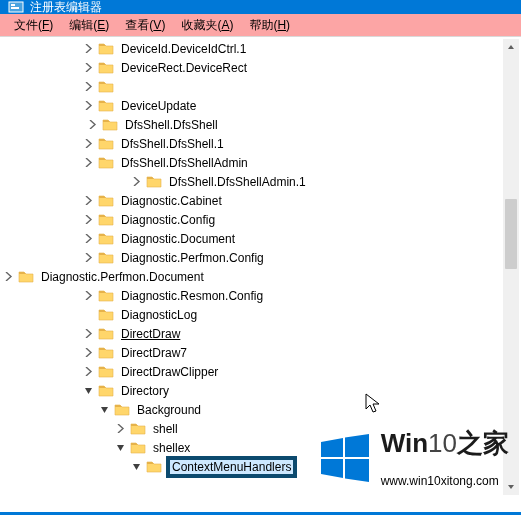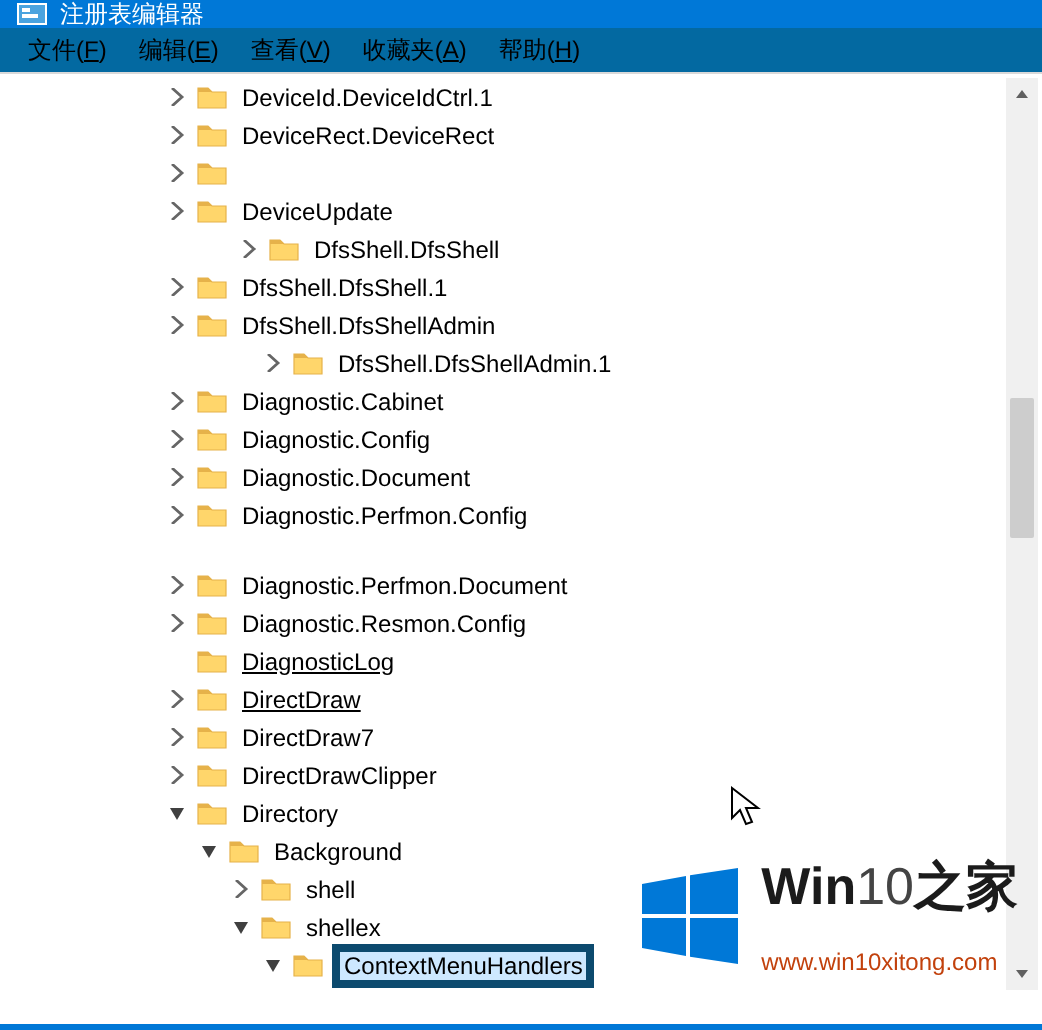--- a/index.html
+++ b/index.html
@@ -1,40 +1,40 @@
 <!DOCTYPE html>
 <html><head>
 <meta charset="utf-8">
 <style>
 html,body{margin:0;padding:0;font-family:"Microsoft YaHei",Tahoma,Arial,sans-serif;font-size:12px;background:#fff;color:#000}
 .window{width:521px;height:515px;position:relative;overflow:hidden;background:#fff}
 .titlebar{height:14px;background:#0078d7;color:#fff;display:flex;align-items:center;padding-left:8px}
 .titlebar .icon{width:16px;height:16px;margin-right:6px;display:flex;align-items:center;justify-content:center}
 .titlebar .title{font-size:12px}
-.menubar{height:22px;background:#0369a1;border-bottom:1px solid #d9d9d9;display:flex;align-items:center;padding-left:6px}
+.menubar{height:22px;background:#fca5a5;border-bottom:1px solid #d9d9d9;display:flex;align-items:center;padding-left:6px}
 .menubar .menu-item{padding:2px 8px;cursor:default}
 .menubar .ul{text-decoration:underline}
 .client{position:relative;height:463px}
 .tree{position:absolute;left:0;top:0;right:0;bottom:0;overflow:hidden;padding-top:2px}
 .node{display:flex;align-items:center;height:19px;white-space:nowrap}
 .exp{width:16px;height:16px;display:flex;align-items:center;justify-content:center;flex:0 0 auto}
 .folder{width:16px;height:16px;margin:0 4px 0 2px;flex:0 0 auto}
 .label{padding:1px 3px}
 .sel .label{background:#cde8ff;border:4px solid #0c4a6e;padding:0 2px}
 .scrollbar{position:absolute;right:2px;top:2px;width:16px;height:456px;background:#f0f0f0}
 .scroll-up,.scroll-down{width:16px;height:16px;display:flex;align-items:center;justify-content:center;color:#606060}
 .scroll-down{position:absolute;bottom:0}
 .scroll-thumb{position:absolute;left:2px;width:12px;background:#cdcdcd;border-radius:1px}
 .cursor{position:absolute;pointer-events:none}
 .watermark{position:absolute;right:12px;bottom:12px;display:flex;align-items:center}
 .watermark .wm-logo{margin-right:10px}
 .watermark .wm-text{display:flex;flex-direction:column;align-items:flex-start;color:#1b1b1b}
 .watermark .wm-main{font-size:26px;font-weight:600;line-height:1}
 .watermark .wm-main .thin{font-weight:300;color:#444}
-.watermark .wm-sub{font-size:12px;color:#c2410c;margin-top:18px}
+.watermark .wm-sub{font-size:12px;color:#000000;margin-top:18px}
 .border-bottom{position:absolute;left:0;right:0;bottom:0;height:3px;background:#0078d7}
 </style>
 </head>
 <body>
 <div class="window">
 
 <div class="titlebar">
   <span class="icon">
     <svg width="16" height="16" viewBox="0 0 16 16">
           <rect x="1" y="3" width="14" height="10" fill="#4aa3df" stroke="#fff" stroke-width="1"></rect>
@@ -95,21 +95,21 @@
             <svg width="9" height="9" viewBox="0 0 9 9">
               <path d="M2 0 L7 4.5 L2 9" fill="none" stroke="#666" stroke-width="1.4"></path>
             </svg>
           </span>
           <span class="folder"><svg width="16" height="16" viewBox="0 0 16 16">
               <path d="M1 3 L6 3 L8 5 L15 5 L15 13 L1 13 Z" fill="#ffd66b" stroke="#e6b24a" stroke-width="0.6"></path>
               <path d="M1 3 L6 3 L8 5 L1 5 Z" fill="#e6b24a"></path>
             </svg></span>
           <span class="label">DeviceUpdate</span>
         </div>
-        <div class="node" style="padding-left: 116px;">
+        <div class="node" style="padding-left: 84px;">
           <span class="exp">
             <svg width="9" height="9" viewBox="0 0 9 9">
               <path d="M2 0 L7 4.5 L2 9" fill="none" stroke="#666" stroke-width="1.4"></path>
             </svg>
           </span>
           <span class="folder"><svg width="16" height="16" viewBox="0 0 16 16">
               <path d="M1 3 L6 3 L8 5 L15 5 L15 13 L1 13 Z" fill="#ffd66b" stroke="#e6b24a" stroke-width="0.6"></path>
               <path d="M1 3 L6 3 L8 5 L1 5 Z" fill="#e6b24a"></path>
             </svg></span>
           <span class="label">DfsShell.DfsShell</span>
@@ -191,21 +191,21 @@
             <svg width="9" height="9" viewBox="0 0 9 9">
               <path d="M2 0 L7 4.5 L2 9" fill="none" stroke="#666" stroke-width="1.4"></path>
             </svg>
           </span>
           <span class="folder"><svg width="16" height="16" viewBox="0 0 16 16">
               <path d="M1 3 L6 3 L8 5 L15 5 L15 13 L1 13 Z" fill="#ffd66b" stroke="#e6b24a" stroke-width="0.6"></path>
               <path d="M1 3 L6 3 L8 5 L1 5 Z" fill="#e6b24a"></path>
             </svg></span>
           <span class="label">Diagnostic.Perfmon.Config</span>
         </div>
-        <div class="node" style="padding-left: 80px; margin-top: 16px;">
+        <div class="node" style="">
           <span class="exp">
             <svg width="9" height="9" viewBox="0 0 9 9">
               <path d="M2 0 L7 4.5 L2 9" fill="none" stroke="#666" stroke-width="1.4"></path>
             </svg>
           </span>
           <span class="folder"><svg width="16" height="16" viewBox="0 0 16 16">
               <path d="M1 3 L6 3 L8 5 L15 5 L15 13 L1 13 Z" fill="#ffd66b" stroke="#e6b24a" stroke-width="0.6"></path>
               <path d="M1 3 L6 3 L8 5 L1 5 Z" fill="#e6b24a"></path>
             </svg></span>
           <span class="label">Diagnostic.Perfmon.Document</span>
@@ -215,21 +215,21 @@
             <svg width="9" height="9" viewBox="0 0 9 9">
               <path d="M2 0 L7 4.5 L2 9" fill="none" stroke="#666" stroke-width="1.4"></path>
             </svg>
           </span>
           <span class="folder"><svg width="16" height="16" viewBox="0 0 16 16">
               <path d="M1 3 L6 3 L8 5 L15 5 L15 13 L1 13 Z" fill="#ffd66b" stroke="#e6b24a" stroke-width="0.6"></path>
               <path d="M1 3 L6 3 L8 5 L1 5 Z" fill="#e6b24a"></path>
             </svg></span>
           <span class="label">Diagnostic.Resmon.Config</span>
         </div>
-        <div class="node" style="padding-left: 80px; text-decoration: underline;">
+        <div class="node" style="padding-left: 80px;">
           <span class="exp"></span>
           <span class="folder"><svg width="16" height="16" viewBox="0 0 16 16">
               <path d="M1 3 L6 3 L8 5 L15 5 L15 13 L1 13 Z" fill="#ffd66b" stroke="#e6b24a" stroke-width="0.6"></path>
               <path d="M1 3 L6 3 L8 5 L1 5 Z" fill="#e6b24a"></path>
             </svg></span>
           <span class="label">DiagnosticLog</span>
         </div>
         <div class="node" style="padding-left: 80px; text-decoration: underline;">
           <span class="exp">
             <svg width="9" height="9" viewBox="0 0 9 9">

